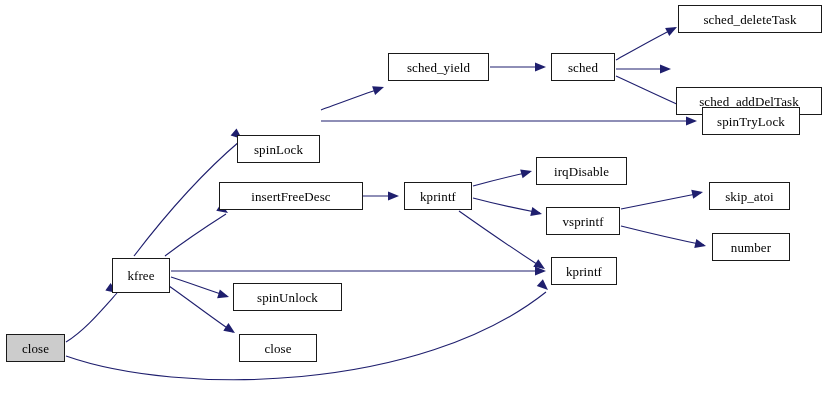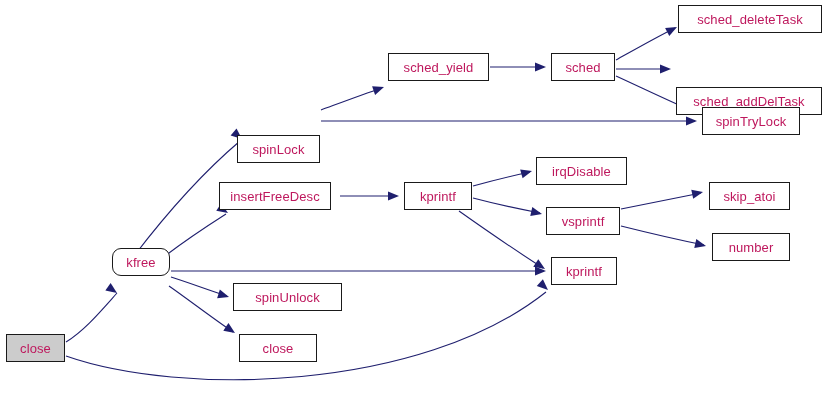--- a/index.html
+++ b/index.html
@@ -24,22 +24,22 @@
     left: 0;
     top: 0;
     width: 827px;
     height: 417px;
   }
   .node {
     position: absolute;
     box-sizing: border-box;
     border: 1px solid #1a1a1a;
     background: #ffffff;
-    color: #be185d;
-    font-family: Liberation Sans, sans-serif;
+    color: #000000;
+    font-family: Liberation Serif, serif;
     font-size: 13px;
     line-height: 1;
     display: flex;
     align-items: center;
     justify-content: center;
     white-space: nowrap;
     letter-spacing: 0.1px;
   }
   .node.current {
     background: #cccccc;
@@ -94,22 +94,22 @@
       <polygon class="edge-head" points="0,0 -11,-4.6 -11,4.6" transform="translate(542,214) rotate(13)"></polygon>
       <path class="edge-path" d="M 459,211 C 483,228 518,252 543,268"></path>
       <polygon class="edge-head" points="0,0 -11,-4.6 -11,4.6" transform="translate(545,269) rotate(33)"></polygon>
       <path class="edge-path" d="M 621,209 C 646,204 676,198 701,193"></path>
       <polygon class="edge-head" points="0,0 -11,-4.6 -11,4.6" transform="translate(703,192) rotate(348)"></polygon>
       <path class="edge-path" d="M 621,226 C 649,233 679,240 704,245"></path>
       <polygon class="edge-head" points="0,0 -11,-4.6 -11,4.6" transform="translate(706,246) rotate(13)"></polygon>
     </svg>
 
 <div class="node current" style="left: 6px; top: 334px; width: 59px; height: 28px;">close</div>
-    <div class="node" style="left: 112px; top: 248px; width: 58px; height: 28px; border-radius: 9px;">kfree</div>
-    <div class="node" style="left: 219px; top: 182px; width: 112px; height: 28px;">insertFreeDesc</div>
+    <div class="node" style="left: 112px; top: 258px; width: 58px; height: 35px;">kfree</div>
+    <div class="node" style="left: 219px; top: 182px; width: 144px; height: 28px;">insertFreeDesc</div>
     <div class="node" style="left: 237px; top: 107px; width: 83px; height: 28px; margin-top: 28px;">spinLock</div>
     <div class="node" style="left: 233px; top: 283px; width: 109px; height: 28px;">spinUnlock</div>
     <div class="node" style="left: 239px; top: 334px; width: 78px; height: 28px;">close</div>
     <div class="node" style="left: 388px; top: 53px; width: 101px; height: 28px;">sched_yield</div>
     <div class="node" style="left: 404px; top: 182px; width: 68px; height: 28px;">kprintf</div>
     <div class="node" style="left: 551px; top: 53px; width: 64px; height: 28px;">sched</div>
     <div class="node" style="left: 546px; top: 207px; width: 74px; height: 28px;">vsprintf</div>
     <div class="node" style="left: 536px; top: 157px; width: 91px; height: 28px;">irqDisable</div>
     <div class="node" style="left: 551px; top: 257px; width: 66px; height: 28px;">kprintf</div>
     <div class="node" style="left: 678px; top: 5px; width: 144px; height: 28px;">sched_deleteTask</div>

